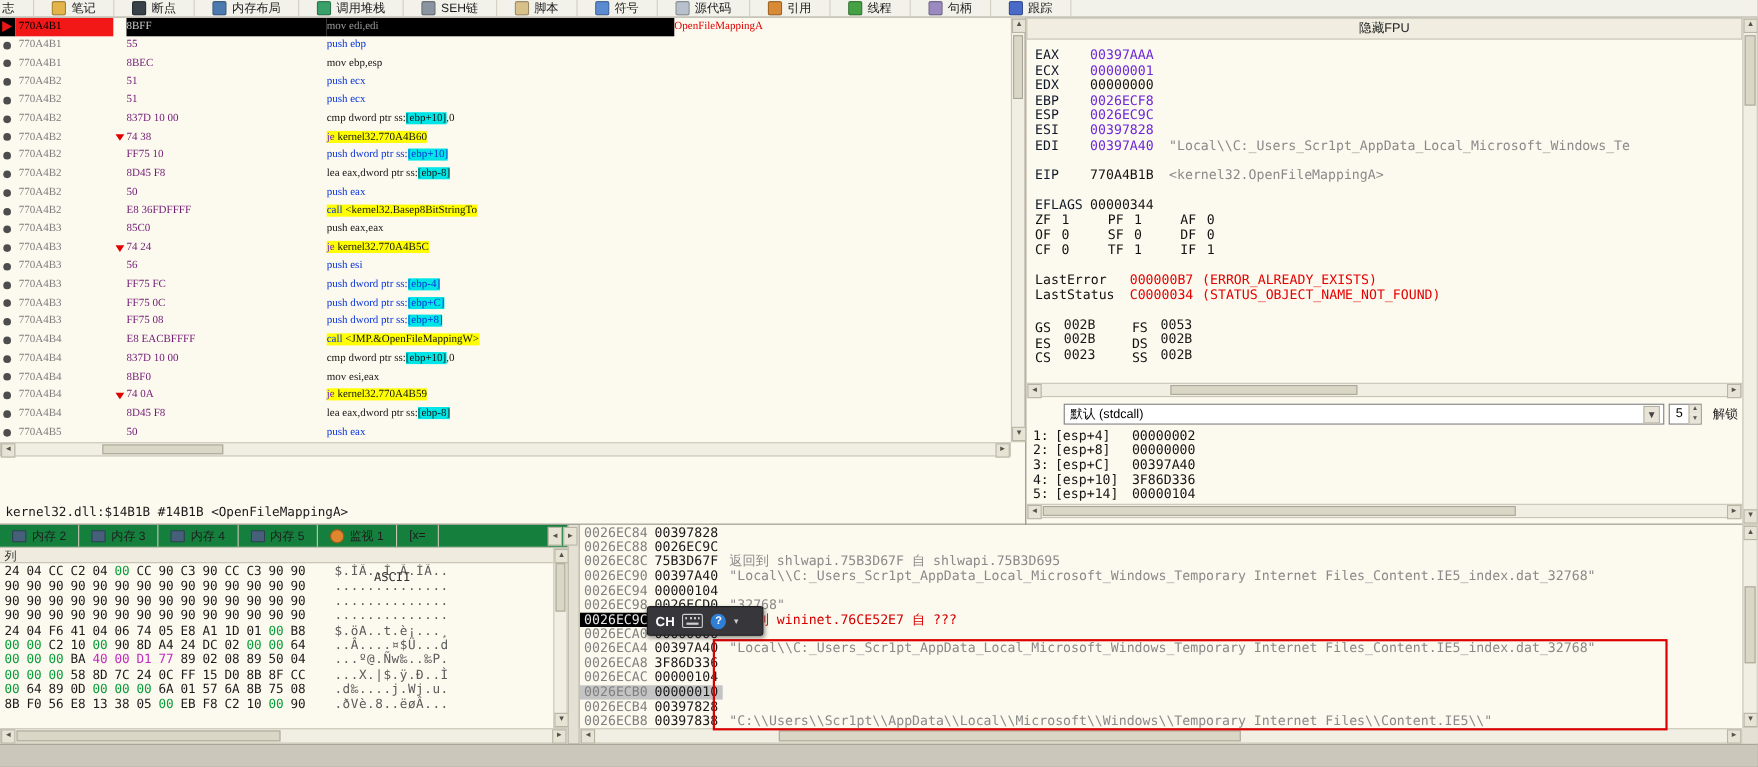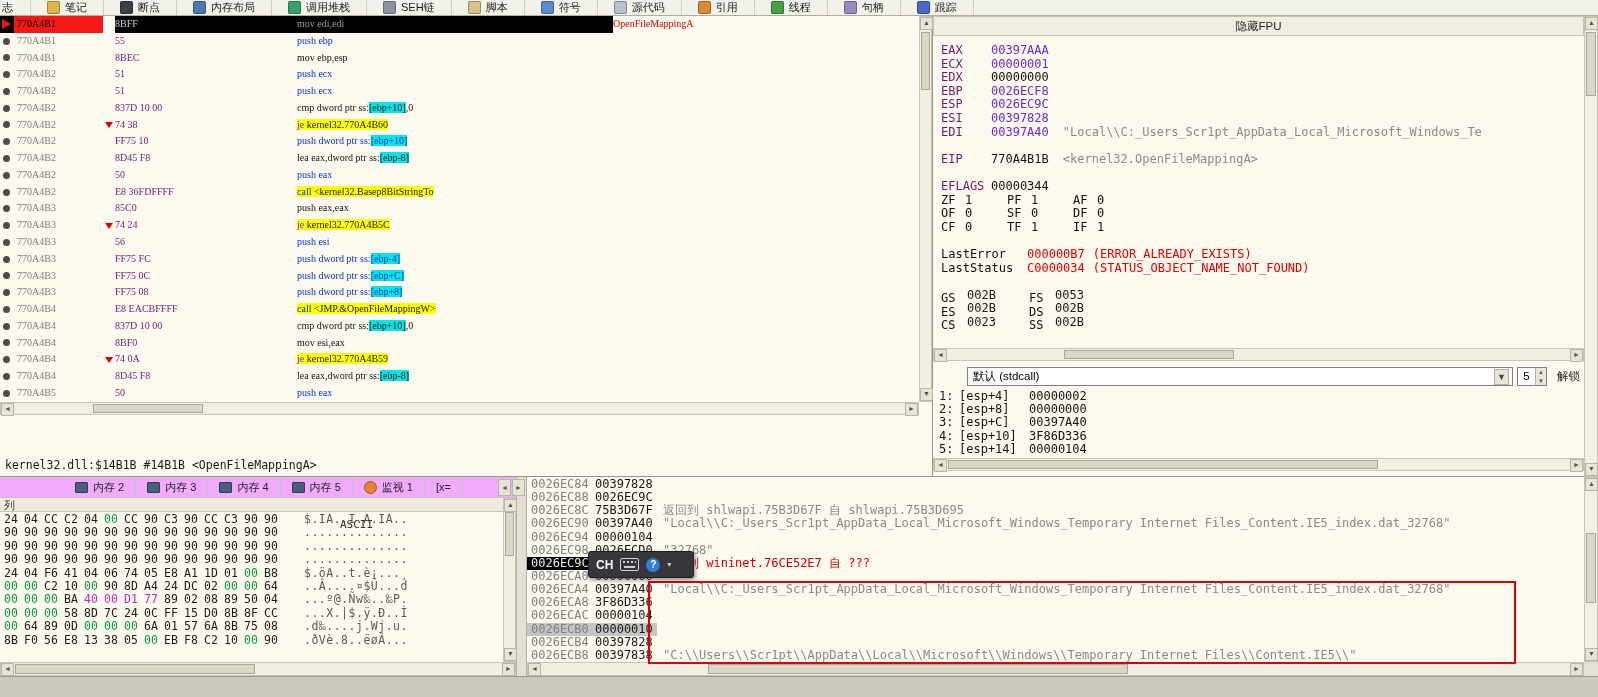--- a/index.html
+++ b/index.html
@@ -35,21 +35,21 @@
 
   .status-line{position:absolute;left:5px;top:458px;width:700px;font-size:11.5px;color:#1a1a1a;z-index:2;}
 
   
   .vline{position:absolute;background:#97938A;z-index:2;}
   .fpu-btn{position:absolute;left:933px;top:16px;width:651px;height:20px;background:#F1EEE1;border:1px solid #C7C3B2;
     box-sizing:border-box;text-align:center;line-height:18px;font-size:11.5px;color:#222;z-index:2;}
   #registers-view{position:absolute;left:933px;top:44px;width:651px;height:302px;overflow:hidden;
     font-size:12px;z-index:1;}
   .rrow{height:13.6px;line-height:13.6px;white-space:nowrap;padding-left:8px;}
-  .rname{display:inline-block;width:50px;color:#701a75;}
+  .rname{display:inline-block;width:50px;color:#0f172a;}
   .rval{}
   .rextra{color:#8A8A8A;margin-left:14px;}
   .fname{display:inline-block;width:24px;color:#111;}
   .fval{display:inline-block;width:42px;color:#111;}
   .lname{display:inline-block;width:86px;color:#111;}
   .lval{color:#E60000;} .ldesc{color:#E60000;margin-left:8px;}
   .sname{display:inline-block;width:26px;color:#111;}
   .sval{display:inline-block;width:62px;color:#111;}
 
   .conv-bar{position:absolute;left:965px;top:366px;width:651px;height:22px;z-index:2;font-size:11.5px;}
@@ -63,22 +63,22 @@
   .sa{flex:1;font-size:6px;line-height:8px;text-align:center;background:#E8E5D8;border-left:1px solid #B5B1A2;color:#555;}
   .lock{position:absolute;left:592px;top:3px;color:#222;}
 
   #args-view{position:absolute;left:933px;top:390px;width:651px;height:66px;overflow:hidden;font-size:12px;z-index:1;}
   .arow{height:13.2px;line-height:13.2px;white-space:nowrap;padding-left:6px;color:#141414;}
   .an{display:inline-block;width:20px;}
   .aloc{display:inline-block;width:70px;}
 
   
   .dockline{position:absolute;left:0;top:476px;width:1598px;height:1px;background:#97938A;z-index:3;}
-  .tabbar{position:absolute;left:0;top:477px;width:527px;height:21px;background:#f0abfc;border-bottom:1px solid #C6C2B2;
-    box-sizing:border-box;display:flex;font-size:11px;color:#1d1d1d;z-index:2;justify-content:center;}
+  .tabbar{position:absolute;left:0;top:477px;width:527px;height:21px;background:#15803d;border-bottom:1px solid #C6C2B2;
+    box-sizing:border-box;display:flex;font-size:11px;color:#1d1d1d;z-index:2;}
   .btab{display:flex;align-items:center;gap:5px;padding:0 11px;border-right:1px solid #C9C5B6;white-space:nowrap;}
   .bticon{flex:none;}
   .chip{width:11px;height:9px;background:#46607A;border-radius:1px;border:1px solid #2E3F50;}
   .cat{width:11px;height:11px;border-radius:50%;background:#E0862E;border:1px solid #9C5A1A;}
   .tabnav{position:absolute;top:479px;width:13px;height:17px;background:#E7E4D6;border:1px solid #B9B5A5;box-sizing:border-box;
     font-size:7px;line-height:15px;text-align:center;color:#55524A;z-index:3;}
 
   .dump-header{position:absolute;left:0;top:498px;width:503px;height:13px;background:#EFECDF;border-bottom:1px solid #C6C2B2;
     font-size:11px;color:#333;z-index:2;}
   .dump-header .dh-left{position:absolute;left:4px;top:0;}

